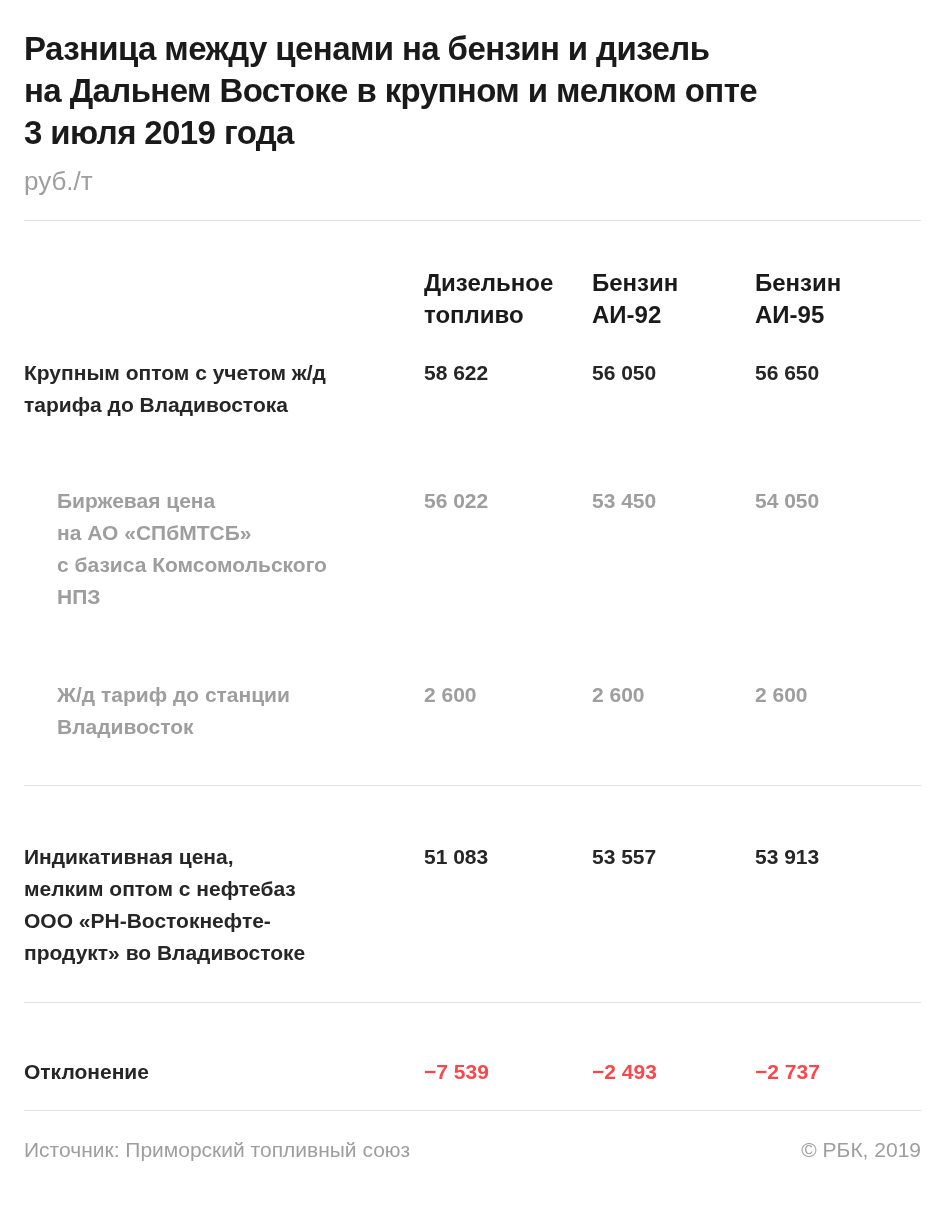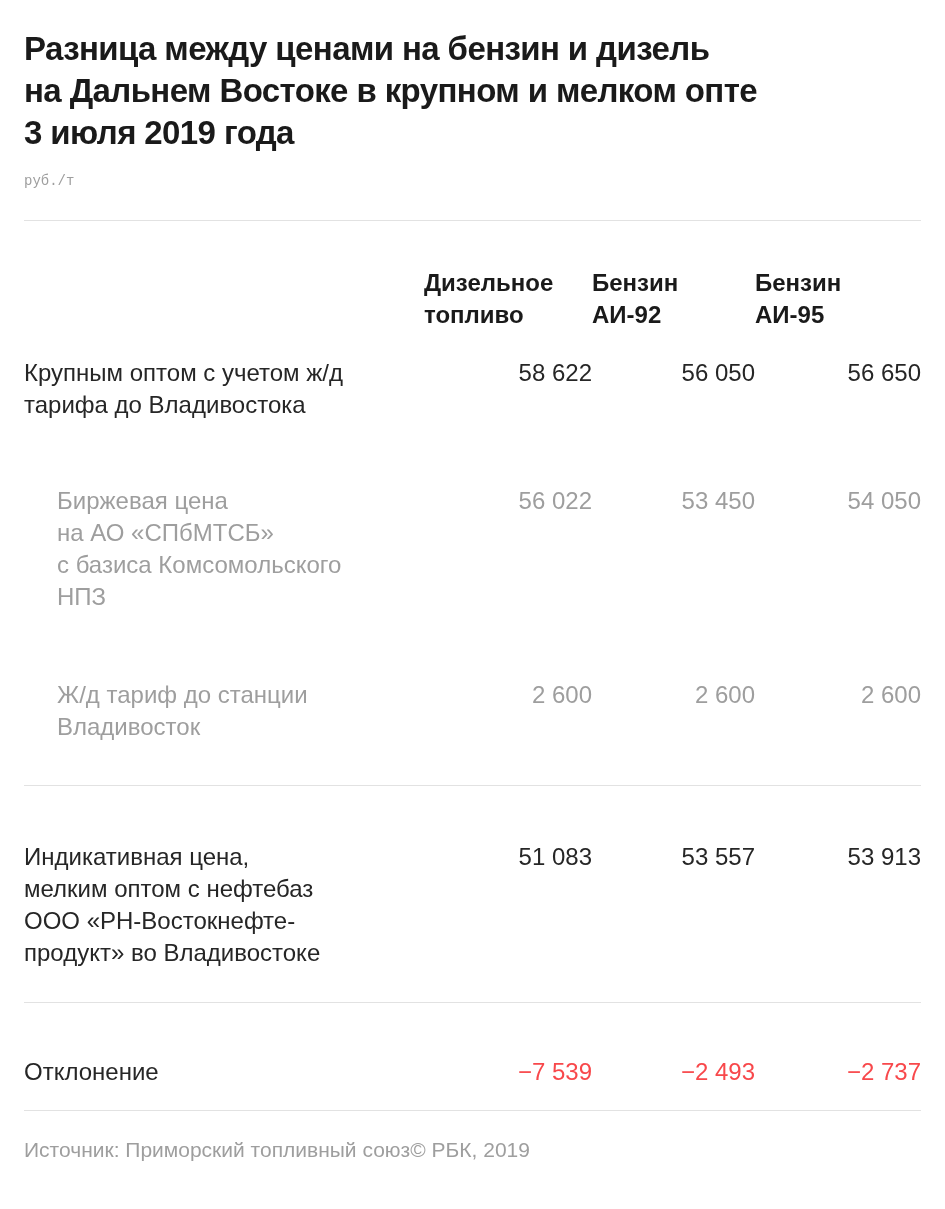--- a/index.html
+++ b/index.html
@@ -23,24 +23,23 @@
     margin-top:28px;
     font-size:33px;
     line-height:42px;
     font-weight:700;
     letter-spacing:-0.6px;
     color:var(--title);
     white-space:pre-line;
   }
   .unit-label{
     margin-top:14px;
-    font-size:14px;
+    font-size:26px;
     line-height:26px;
     color:var(--muted);
-    font-family:Liberation Mono, monospace;
   }
   .divider{
     height:1px;
     background:var(--divider);
     border:none;
   }
   .divider.top{margin-top:26px;}
   .table{width:100%;}
   .row,.thead{
     display:grid;
@@ -49,41 +48,41 @@
   }
   .thead{margin-top:46px;}
   .thead .col-header{
     font-size:24px;
     line-height:32px;
     font-weight:700;
     color:var(--title);
     text-align:left;
     white-space:pre-line;
   }
-  .cell{font-size:24px;line-height:32px;}
+  .cell{font-size:21px;line-height:32px;font-weight:bold;}
   .cell.label{
     padding-right:20px;
     white-space:pre-line;
     color:var(--text);
   }
   .cell.value{
-    text-align:right;
     color:var(--text);
   }
   .row.sub .cell.label{padding-left:33px;}
   .row.sub .cell{color:var(--muted);}
   .row.deviation .cell.value{color:var(--negative);}
   .row-0{margin:26px 0 64px;}
   .row-1{margin:0 0 66px;}
   .row-2{margin:0 0 42px;}
   .row-3{margin:55px 0 33px;}
   .row-4{margin:53px 0 22px;}
   .footer{
     margin-top:26px;
     display:flex;
+    justify-content:space-between;
     align-items:baseline;
     font-size:21px;
     line-height:25px;
     color:var(--muted);
   }
 </style>
 </head>
 <body>
 
 <h1 class="page-title">Разница между ценами на бензин и дизель

